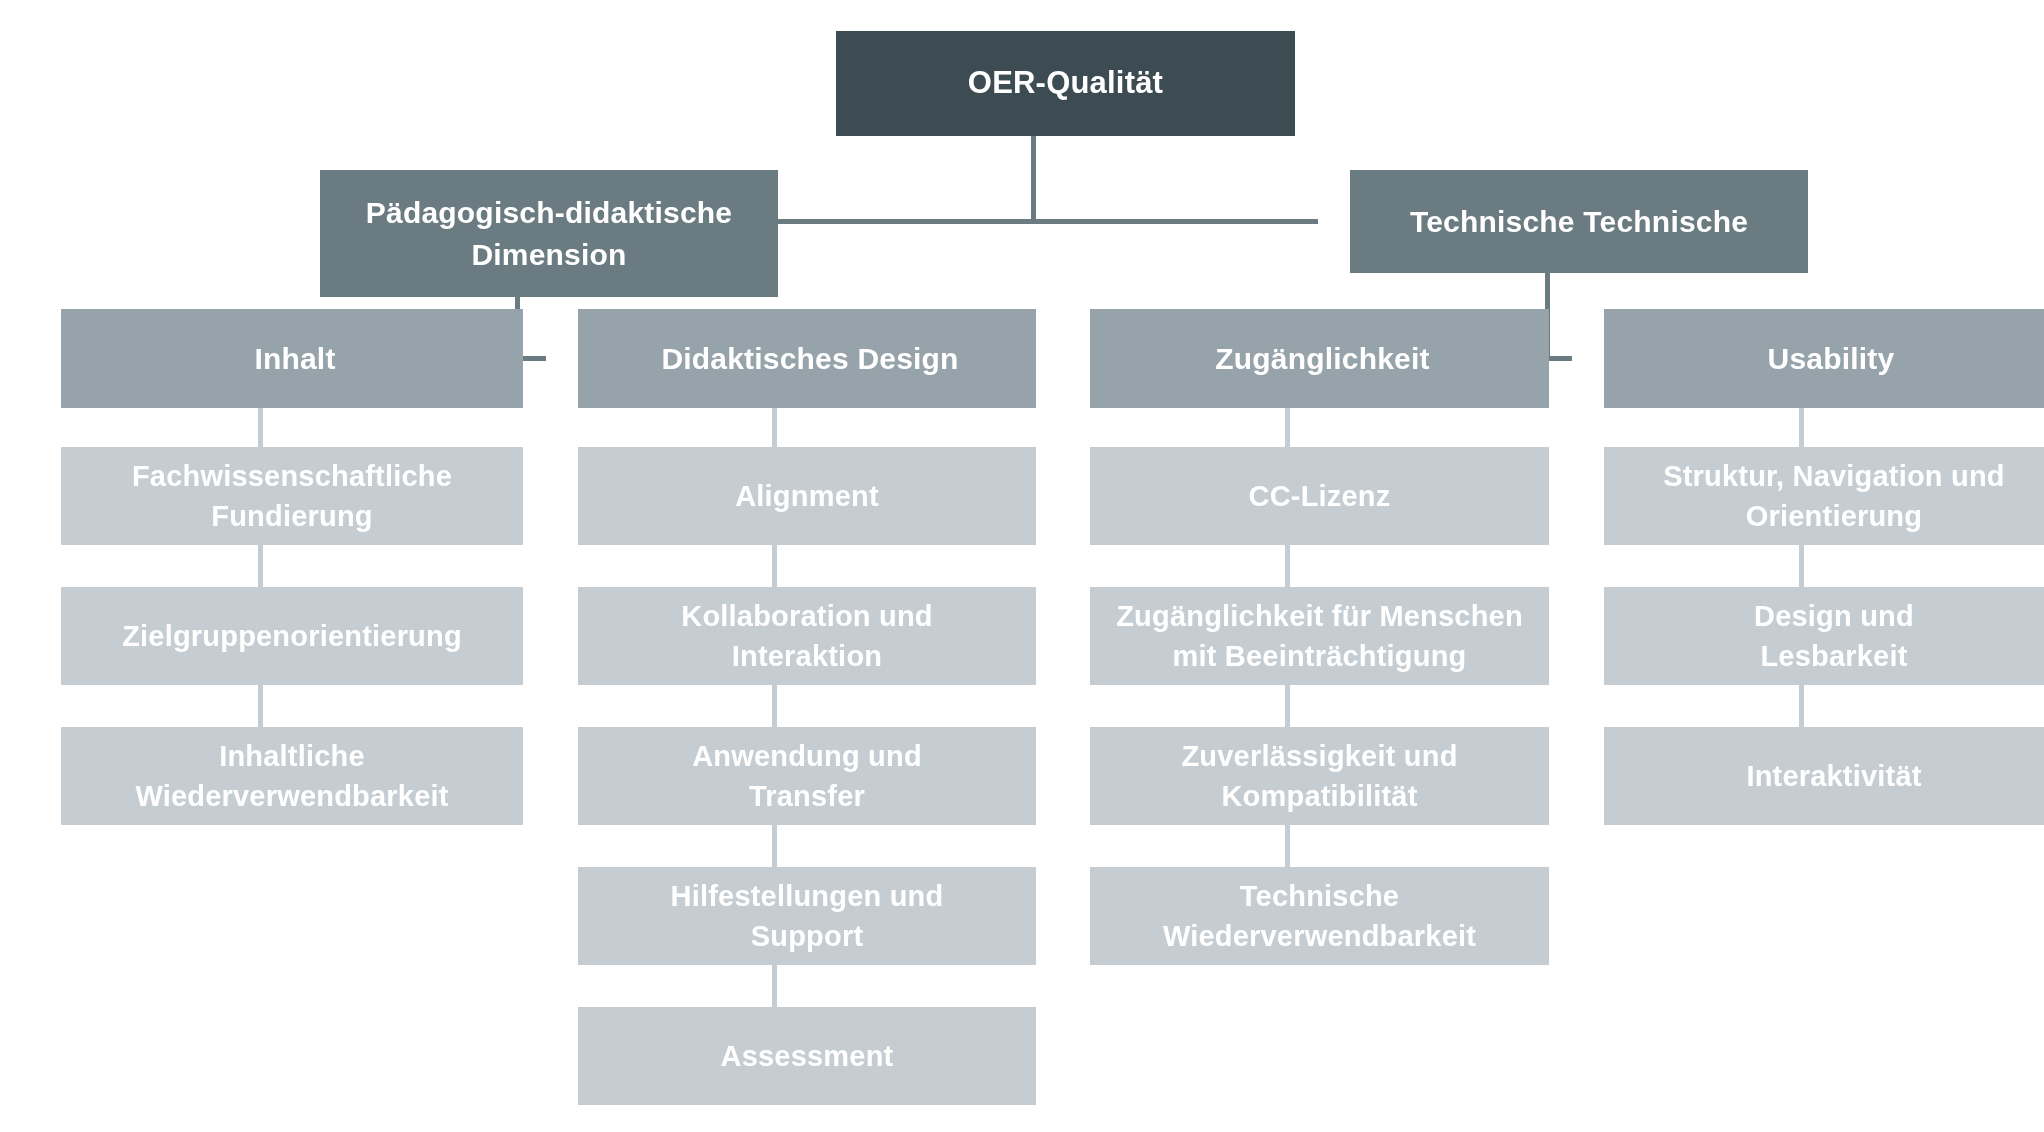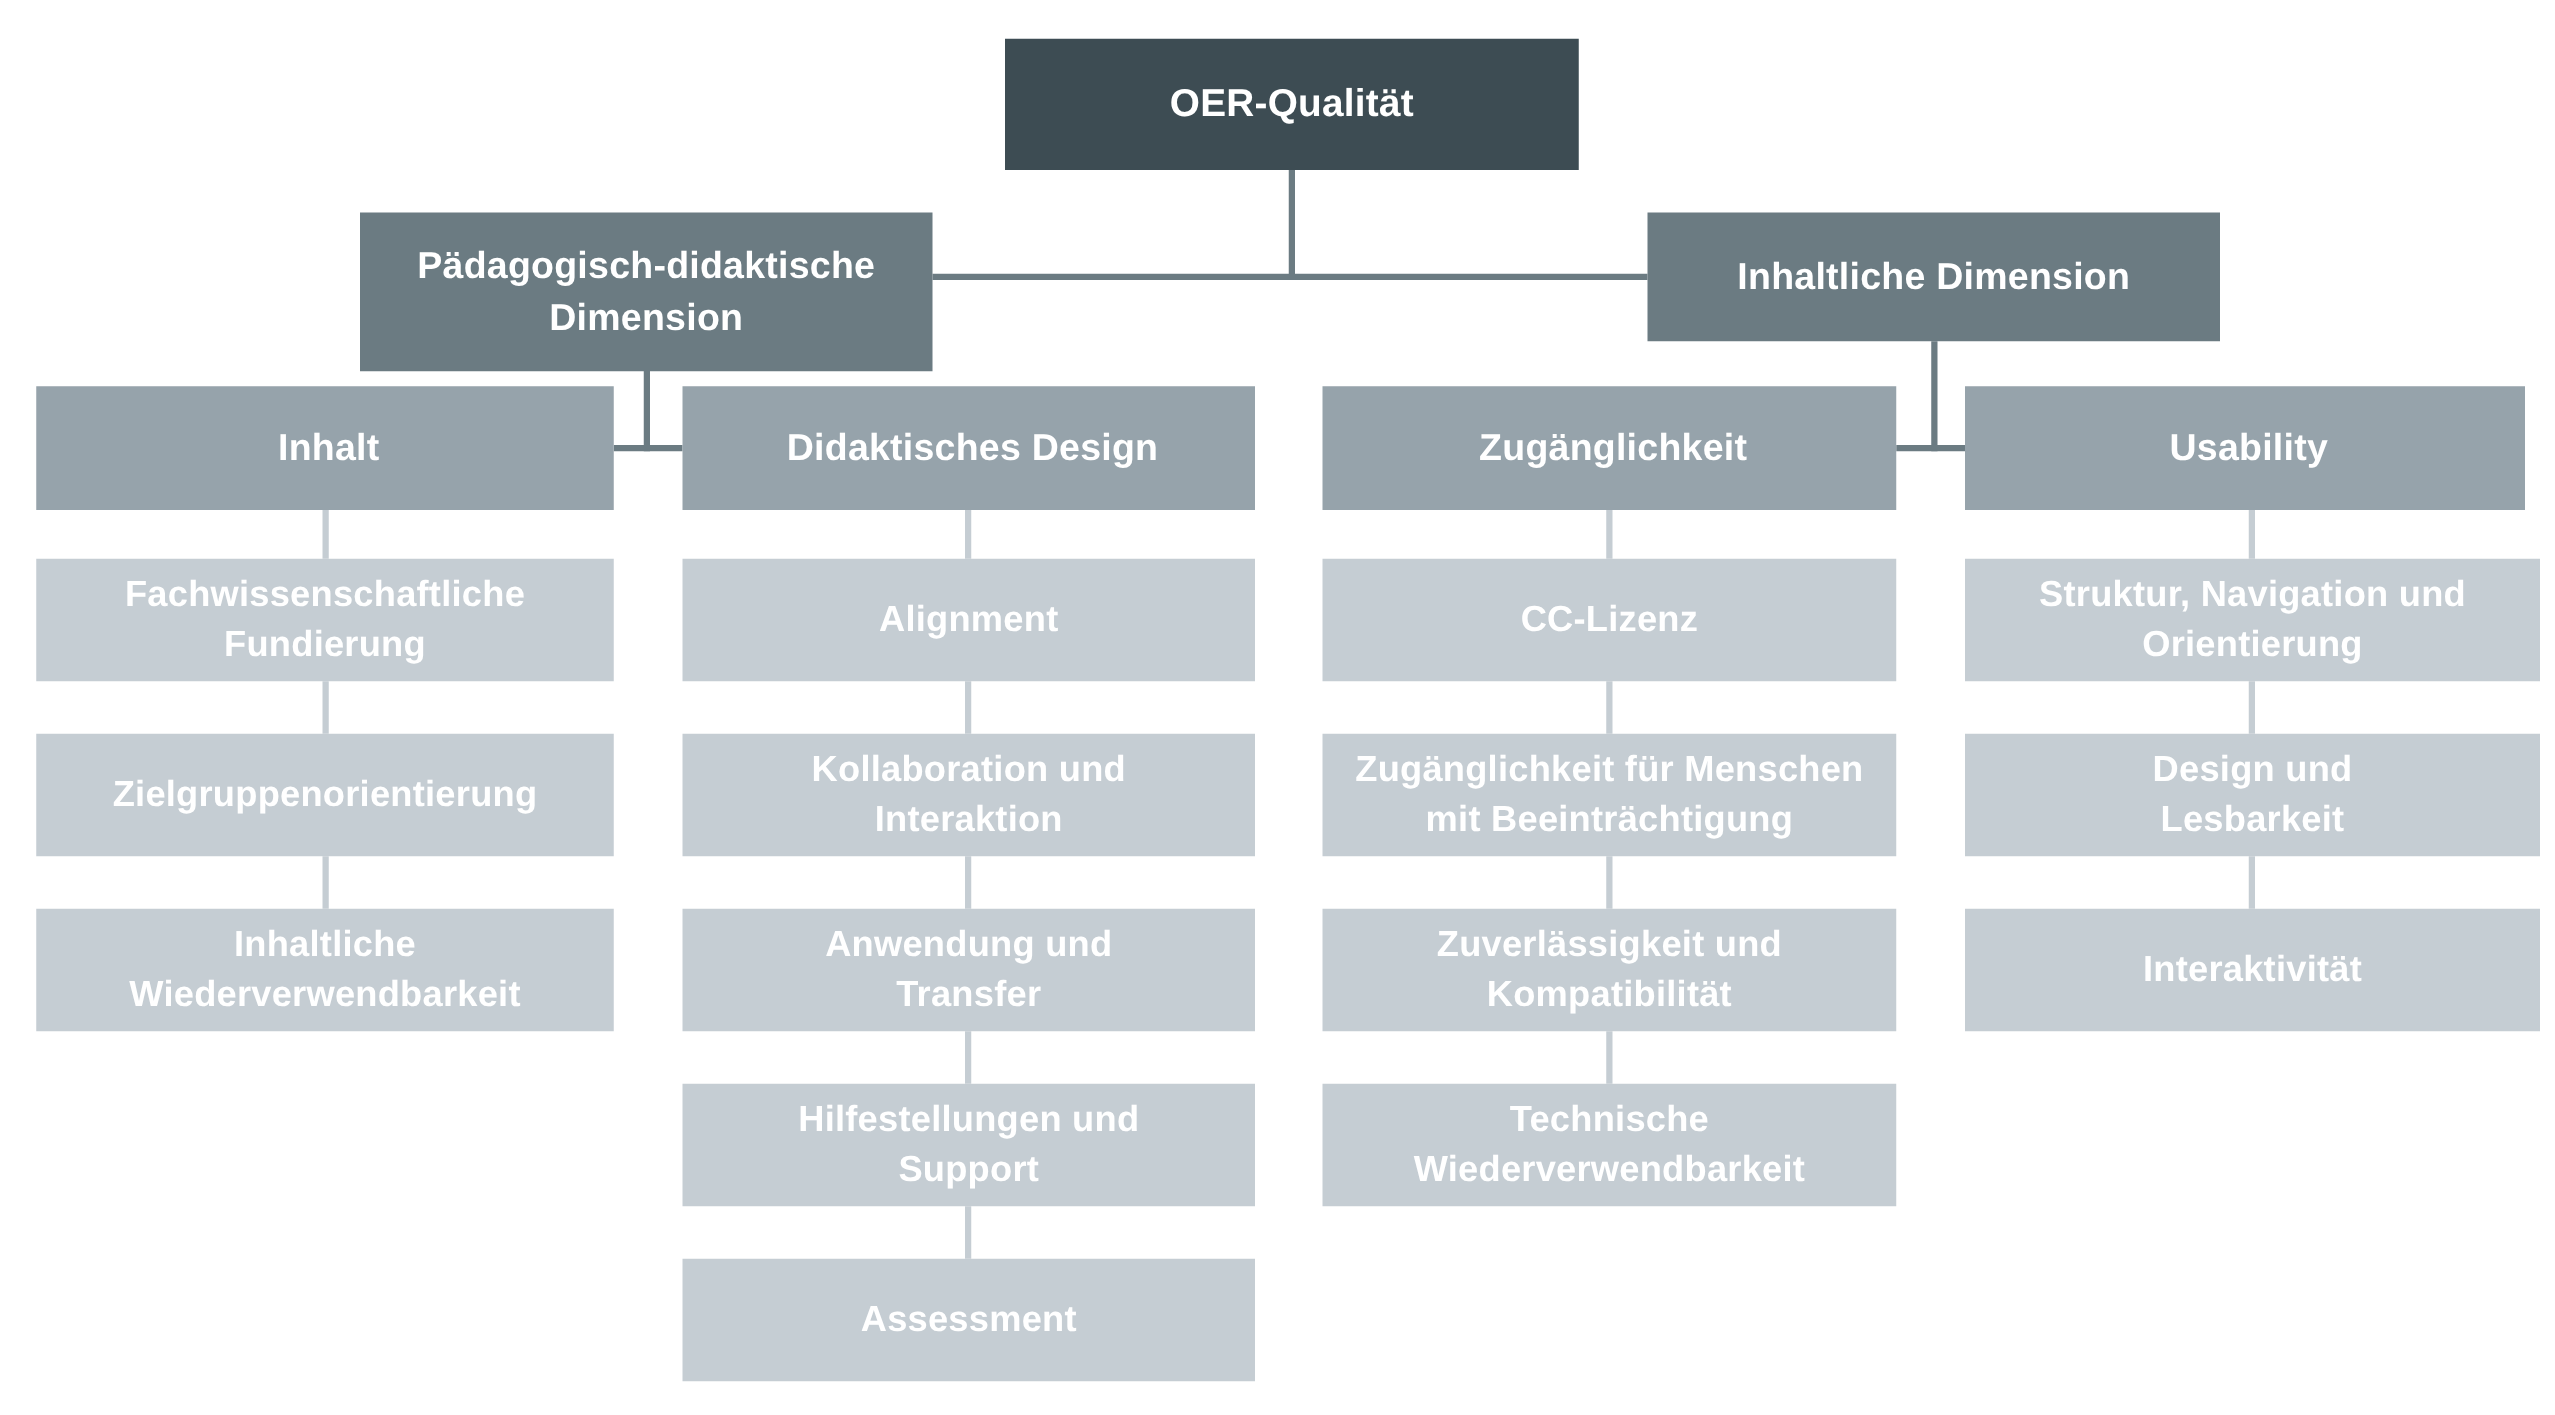--- a/index.html
+++ b/index.html
@@ -17,20 +17,21 @@
     align-items: center;
     justify-content: center;
     text-align: center;
     color: #ffffff;
     font-weight: bold;
     white-space: pre-line;
     box-sizing: border-box;
     padding: 4px 10px;
     line-height: 1.38;
     letter-spacing: 0.2px;
+    margin-left: 32px;
   }
   .l1 { background: #3d4c53; font-size: 31px; }
   .l2 { background: #6b7b82; font-size: 30px; }
   .l3 { background: #96a3ab; font-size: 30px; padding-left: 16px; }
   .l4 { background: #c5cdd3; font-size: 29px; }
   .conn { position: absolute; }
   .conn-dark { background: #6b7b82; }
   .conn-light { background: #c5cdd3; }
 </style>
 </head>
@@ -61,21 +62,21 @@
   <div class="conn conn-light" style="left:1285px; top:825px; width:5px; height:42px;"></div>
 
   <div class="conn conn-light" style="left:1799px; top:408px; width:5px; height:39px;"></div>
   <div class="conn conn-light" style="left:1799px; top:545px; width:5px; height:42px;"></div>
   <div class="conn conn-light" style="left:1799px; top:685px; width:5px; height:42px;"></div>
 
   <div class="box l1" style="left:804px; top:31px; width:459px; height:105px;">OER-Qualität</div>
 
   <div class="box l2" style="left:288px; top:170px; width:458px; height:127px;">Pädagogisch-didaktische
 Dimension</div>
-  <div class="box l2" style="left:1318px; top:170px; width:458px; height:103px;">Inhaltliche Dimension</div>
+  <div class="box l2" style="left:1318px; top:170px; width:458px; height:103px;">Technische Technische</div>
 
   <div class="box l3" style="left:29px; top:309px; width:462px; height:99px;">Inhalt</div>
   <div class="box l3" style="left:546px; top:309px; width:458px; height:99px;">Didaktisches Design</div>
   <div class="box l3" style="left:1058px; top:309px; width:459px; height:99px;">Zugänglichkeit</div>
   <div class="box l3" style="left:1572px; top:309px; width:448px; height:99px;">Usability</div>
 
   <div class="box l4" style="left:29px; top:447px; width:462px; height:98px;">Fachwissenschaftliche
 Fundierung</div>
   <div class="box l4" style="left:29px; top:587px; width:462px; height:98px;">Zielgruppenorientierung</div>
   <div class="box l4" style="left:29px; top:727px; width:462px; height:98px;">Inhaltliche

